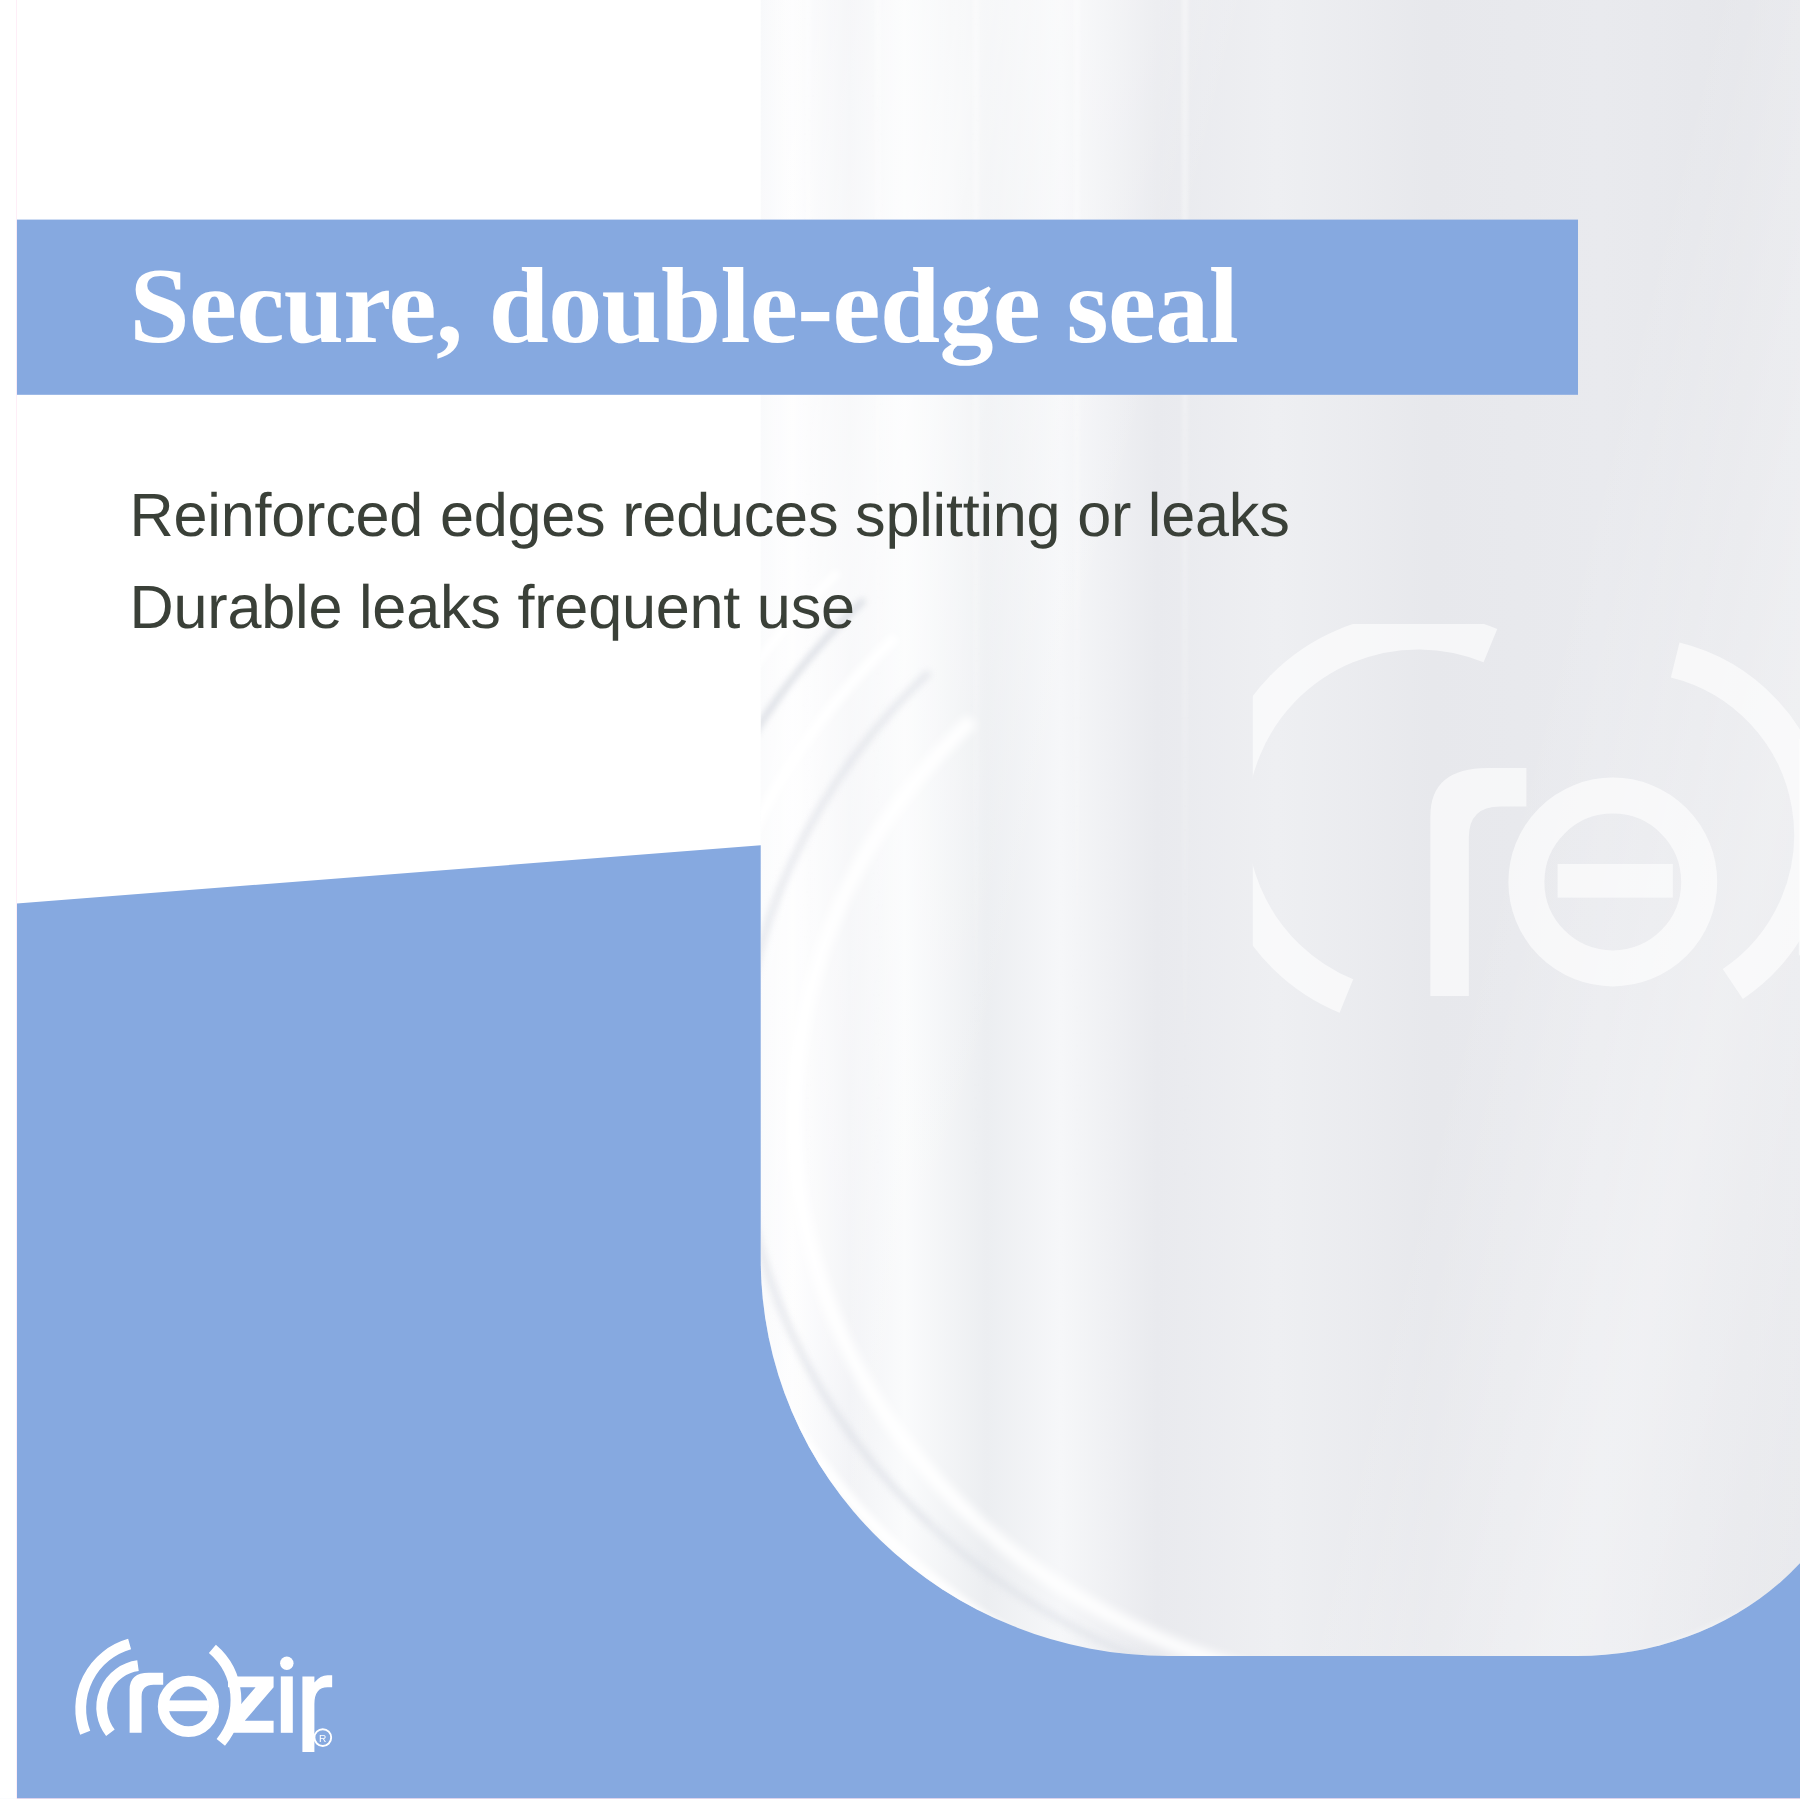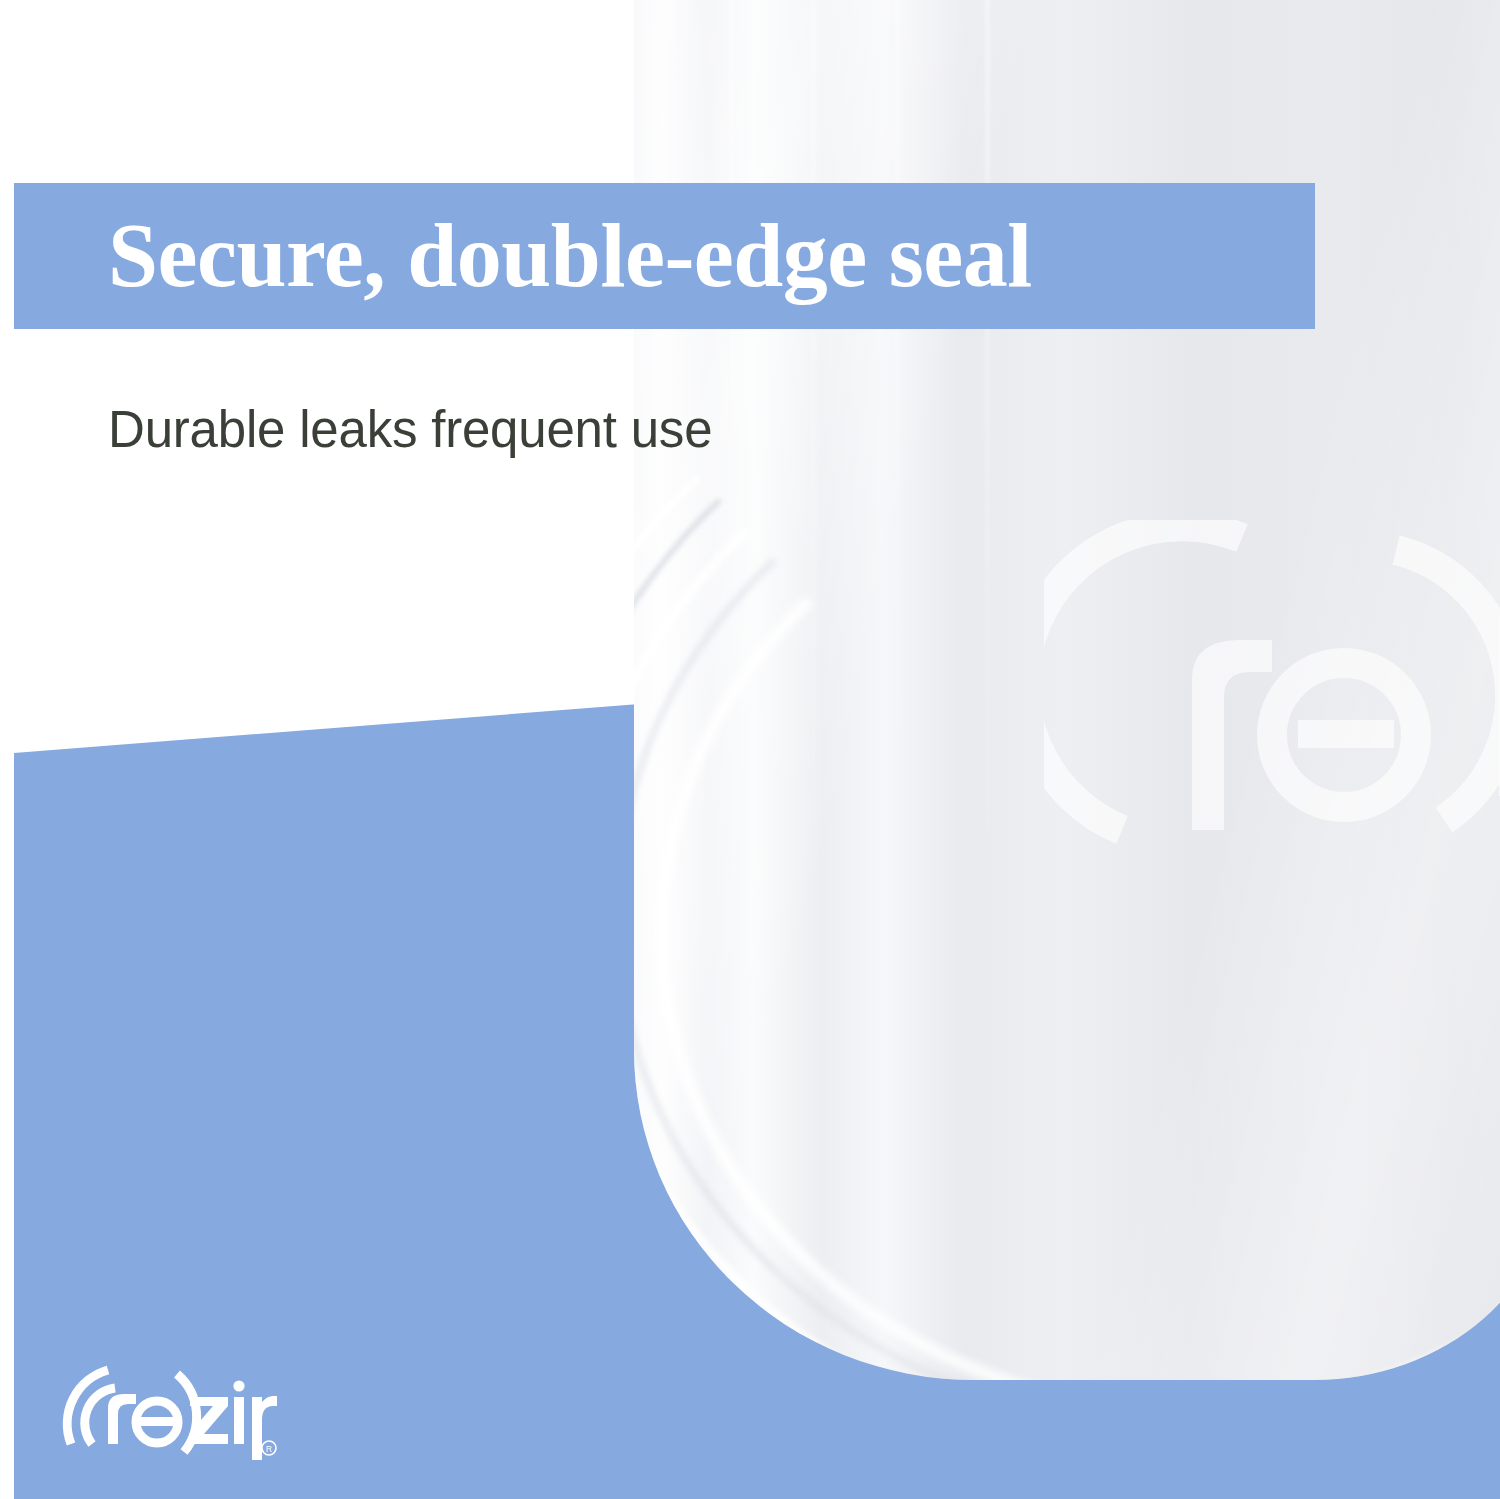--- a/index.html
+++ b/index.html
@@ -264,20 +264,21 @@
         <path d="M 455 96 L 560 96 L 560 128 L 512 128 L 560 128 L 560 276 L 455 276 L 455 244 L 508 244 L 455 244 Z"></path>
       </g>
     </svg>
   </div>
 
   <div class="headline-banner">
     <h1 class="headline-text">Secure, double-edge seal</h1>
   </div>
 
   <div class="subcopy">
+    <p class="subcopy-line">Reinforced edges reduces splitting or leaks</p>
     <p class="subcopy-line">Durable leaks frequent use</p>
   </div>
 
   <div class="brand-logo">
     <svg viewBox="0 0 215 112">
 
       <g fill="none" stroke="#ffffff" stroke-width="9" stroke-linecap="butt">
         <path d="M 9 92 A 56 56 0 0 1 46 18"></path>
       </g>
       <g fill="none" stroke="#ffffff" stroke-width="9" stroke-linecap="butt">

